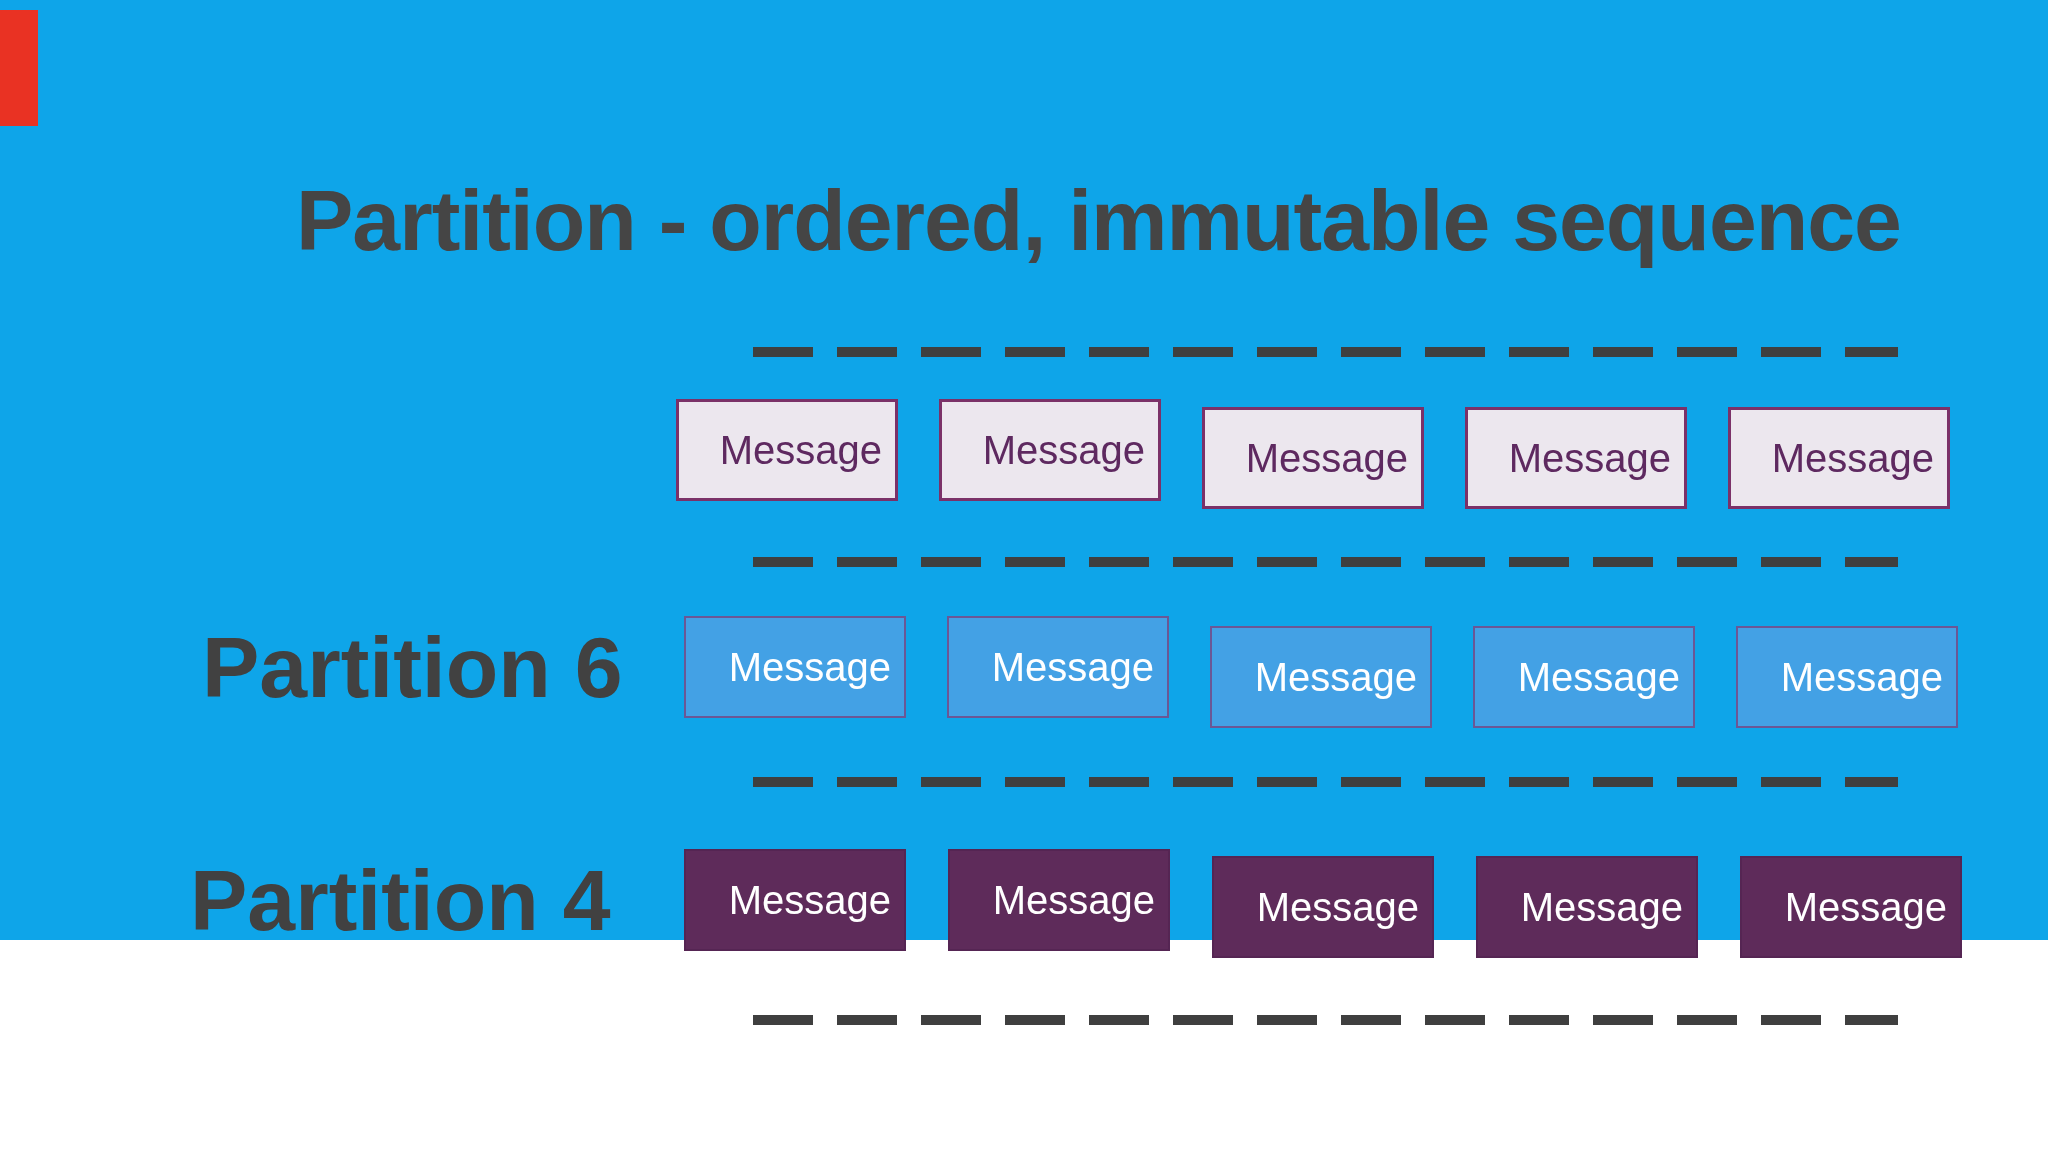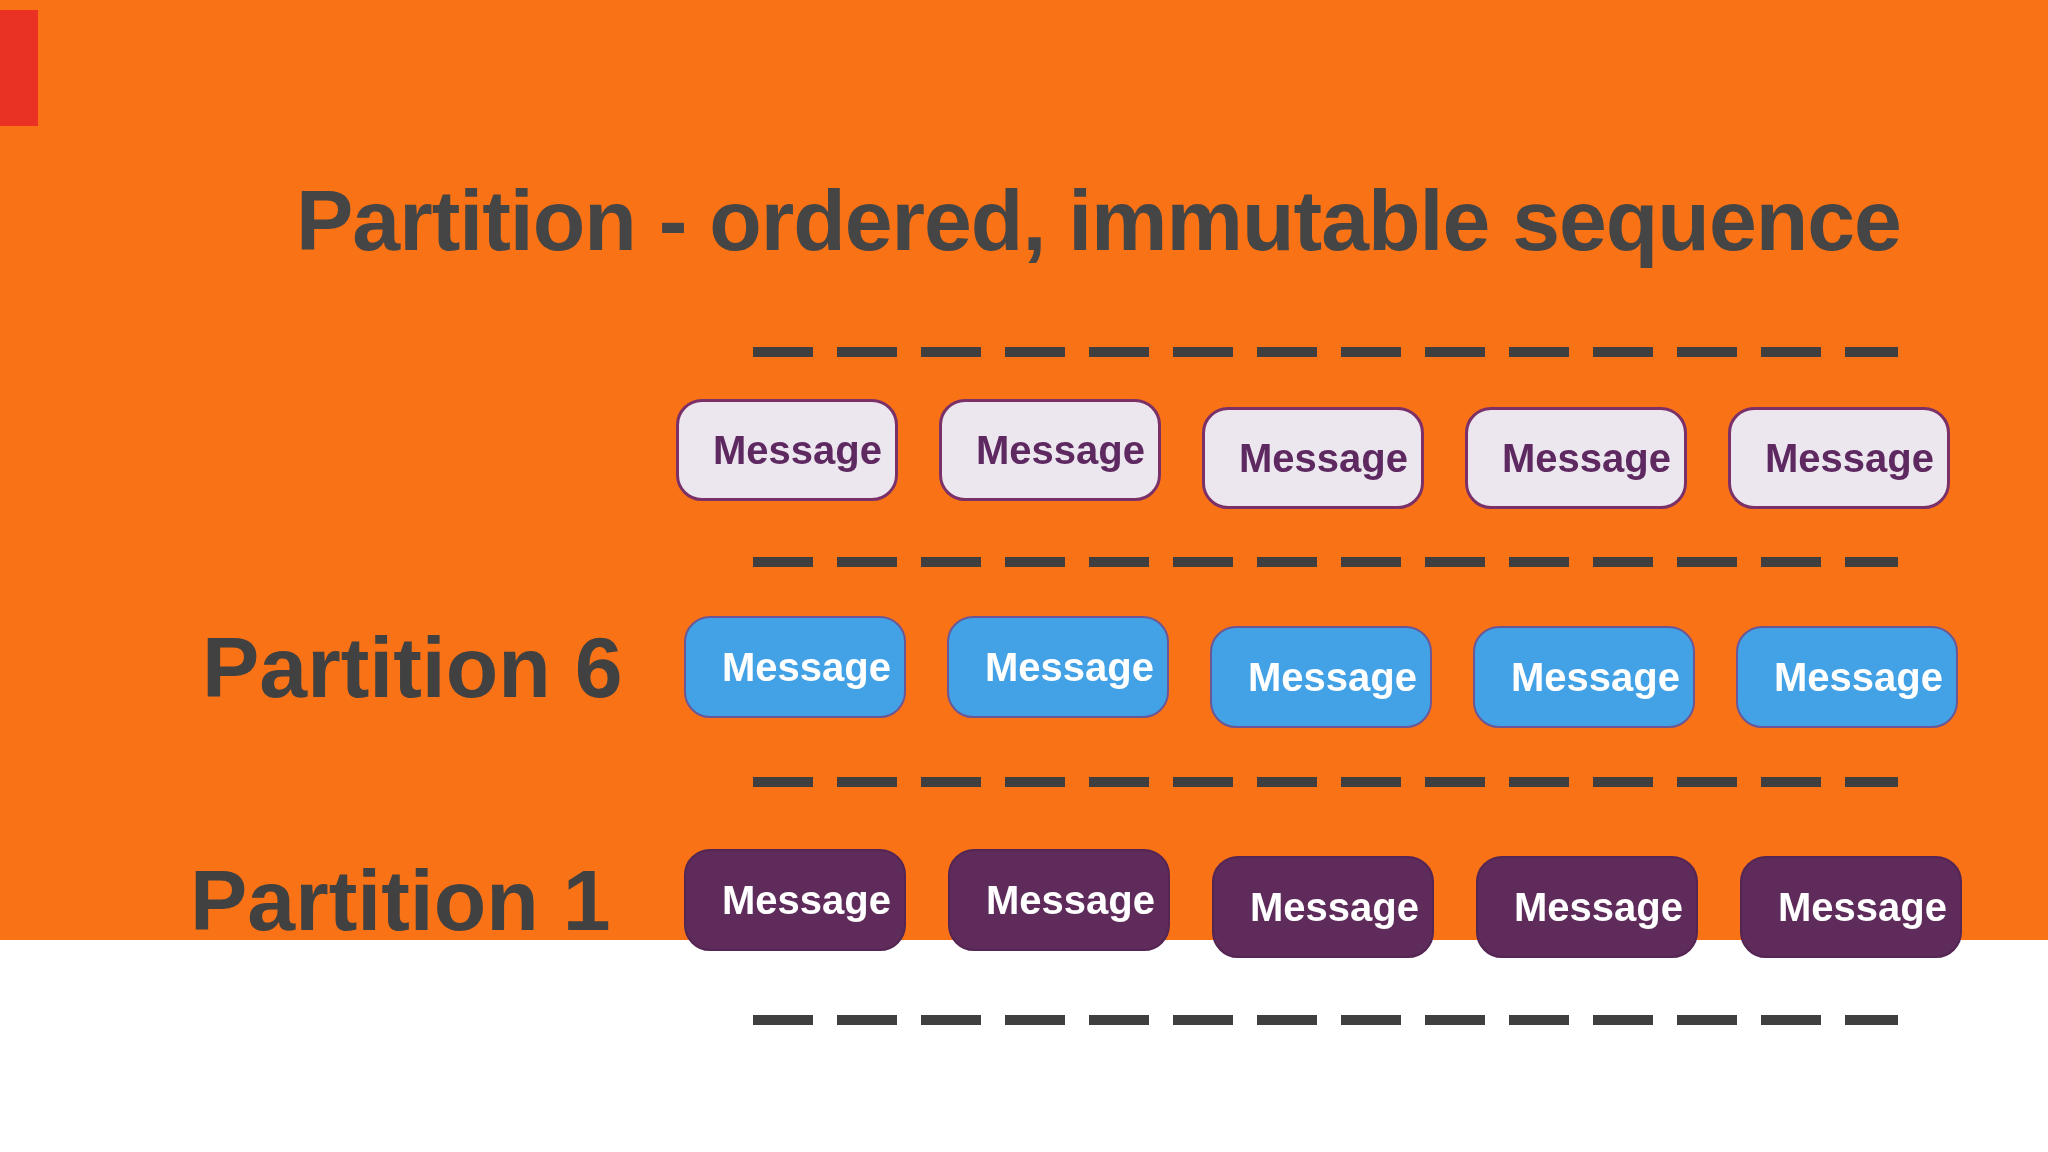--- a/index.html
+++ b/index.html
@@ -1,20 +1,20 @@
 <!DOCTYPE html>
 <html><head>
 <meta charset="utf-8">
 <style>
   html,body{margin:0;padding:0;}
   body{
     width:2048px;height:1152px;background:#ffffff;overflow:hidden;
     font-family:"Liberation Sans",sans-serif;
   }
-  .stage{position:relative;width:2048px;height:940px;background:#f97316;}
+  .stage{position:relative;width:2048px;height:940px;background:#0ea5e9;}
 
   .red-marker{
     position:absolute;left:0;top:10px;width:38px;height:116px;
     background:#e93223;
   }
 
   .title{
     position:absolute;left:296px;top:175px;margin:0;
     font-size:86px;font-weight:bold;color:#454545;
     letter-spacing:-1px;white-space:nowrap;line-height:90px;
@@ -37,21 +37,21 @@
   .d1{top:347px;}
   .d2{top:557px;}
   .d3{top:777px;}
   .d4{top:1015px;}
 
   .row{position:absolute;display:flex;gap:41px;}
   .box{
     width:222px;height:102px;box-sizing:border-box;
     display:flex;align-items:center;justify-content:flex-end;
     padding-right:13px;
-    font-size:40px;font-weight:bold;white-space:nowrap;border-radius:26px;
+    font-size:40px;font-weight:normal;white-space:nowrap;
   }
   .row0{left:676px;top:399px;}
   .row0 .box{background:#ece7ee;border:3px solid #7b3168;color:#5e2960;}
   .row0 .box:nth-child(n+3){margin-top:8px;}
 
   .row1{left:684px;top:616px;}
   .row1 .box{background:#43a1e5;border:2px solid #6b5795;color:#ffffff;}
   .row1 .box:nth-child(n+3){margin-top:10px;}
 
   .row2{left:684px;top:849px;gap:42px;}
@@ -66,21 +66,21 @@
   <div class="red-marker"></div>
 
   <h1 class="title">Partition - ordered, immutable sequence</h1>
 
   <div class="dash d1"></div>
   <div class="dash d2"></div>
   <div class="dash d3"></div>
   <div class="dash d4"></div>
 
   <div class="plabel p1">Partition 6</div>
-  <div class="plabel p2">Partition 1</div>
+  <div class="plabel p2">Partition 4</div>
 
   <div class="row row0">
     <div class="box">
         <span>Message</span>
       </div>
     <div class="box">
         <span>Message</span>
       </div>
     <div class="box">
         <span>Message</span>

